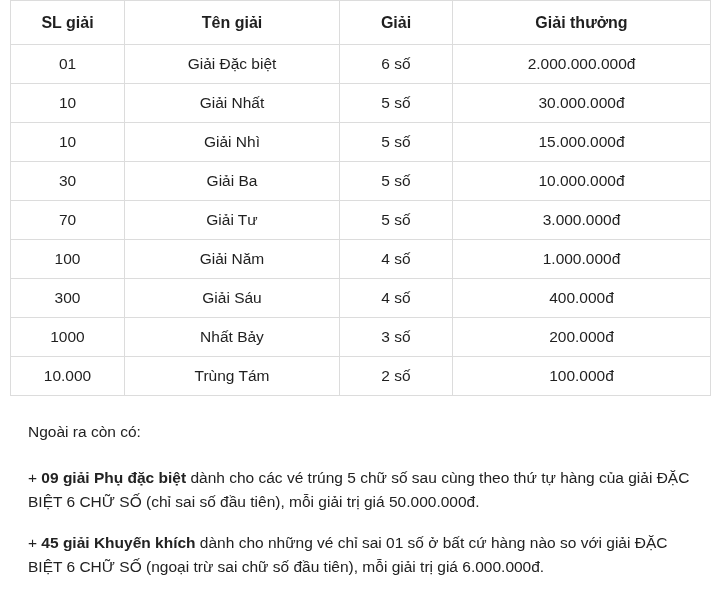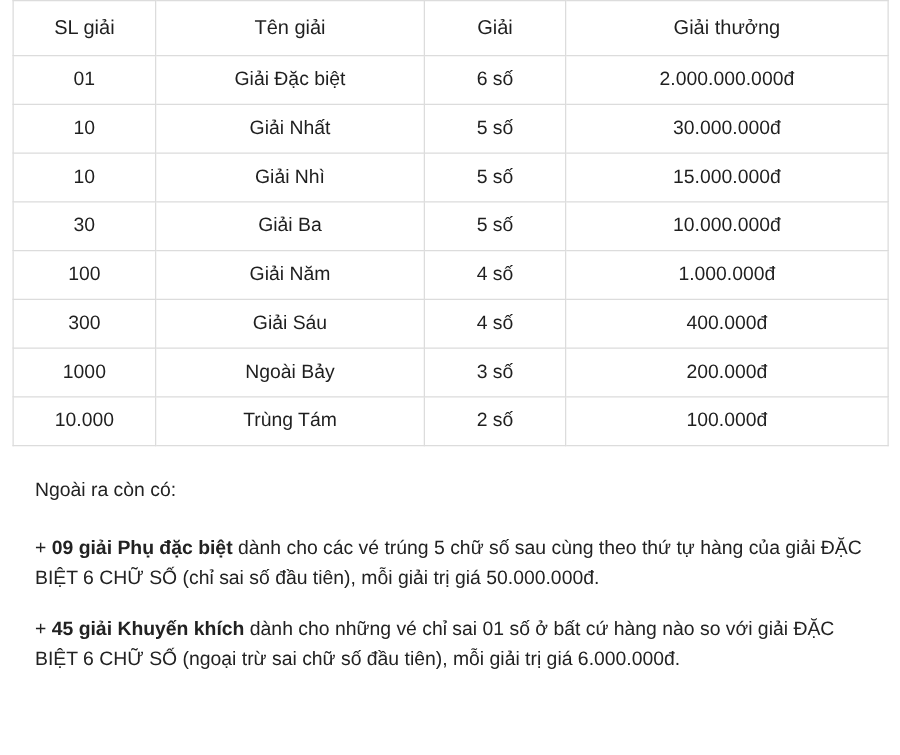--- a/index.html
+++ b/index.html
@@ -33,21 +33,21 @@
   table.prize-table td {
     border: 1px solid #dcdcdc;
     text-align: center;
     vertical-align: middle;
     font-size: 15.5px;
     height: 39px;
     padding: 2px 4px;
     color: #1f1f1f;
   }
   table.prize-table thead th {
-    font-weight: normal;
+    font-weight: bold;
     font-size: 16px;
     height: 44px;
   }
   table.prize-table tbody tr.special td {
     font-weight: normal;
   }
   .notes {
     margin: 24px 12px 0 12px;
     width: 690px;
   }
@@ -103,34 +103,40 @@
         <td>5 số</td>
         <td>15.000.000đ</td>
       </tr>
       <tr>
         <td>30</td>
         <td>Giải Ba</td>
         <td>5 số</td>
         <td>10.000.000đ</td>
       </tr>
       <tr>
+        <td>70</td>
+        <td>Giải Tư</td>
+        <td>5 số</td>
+        <td>3.000.000đ</td>
+      </tr>
+      <tr>
         <td>100</td>
         <td>Giải Năm</td>
         <td>4 số</td>
         <td>1.000.000đ</td>
       </tr>
       <tr>
         <td>300</td>
         <td>Giải Sáu</td>
         <td>4 số</td>
         <td>400.000đ</td>
       </tr>
       <tr>
         <td>1000</td>
-        <td>Ngoài Bảy</td>
+        <td>Nhất Bảy</td>
         <td>3 số</td>
         <td>200.000đ</td>
       </tr>
       <tr>
         <td>10.000</td>
         <td>Trùng Tám</td>
         <td>2 số</td>
         <td>100.000đ</td>
       </tr>
     </tbody>

